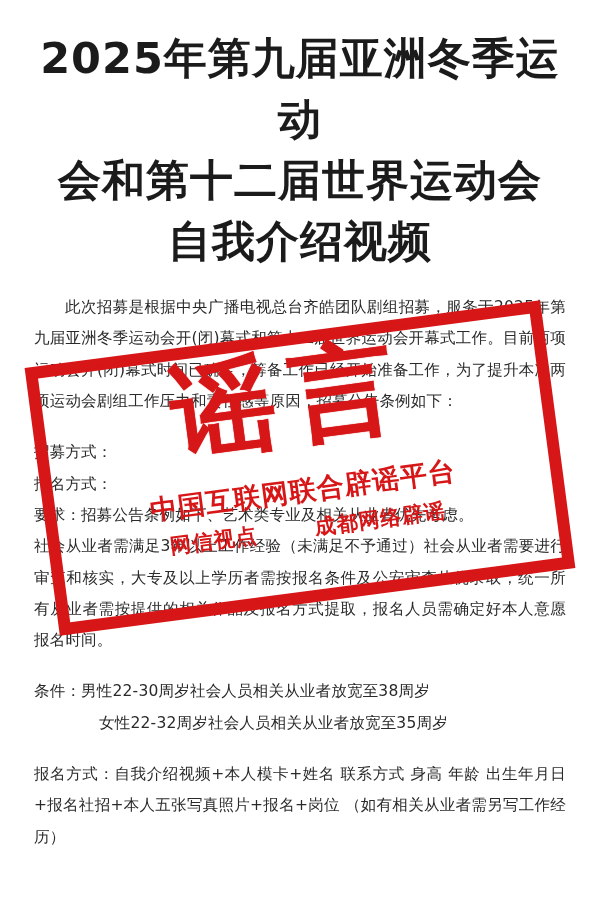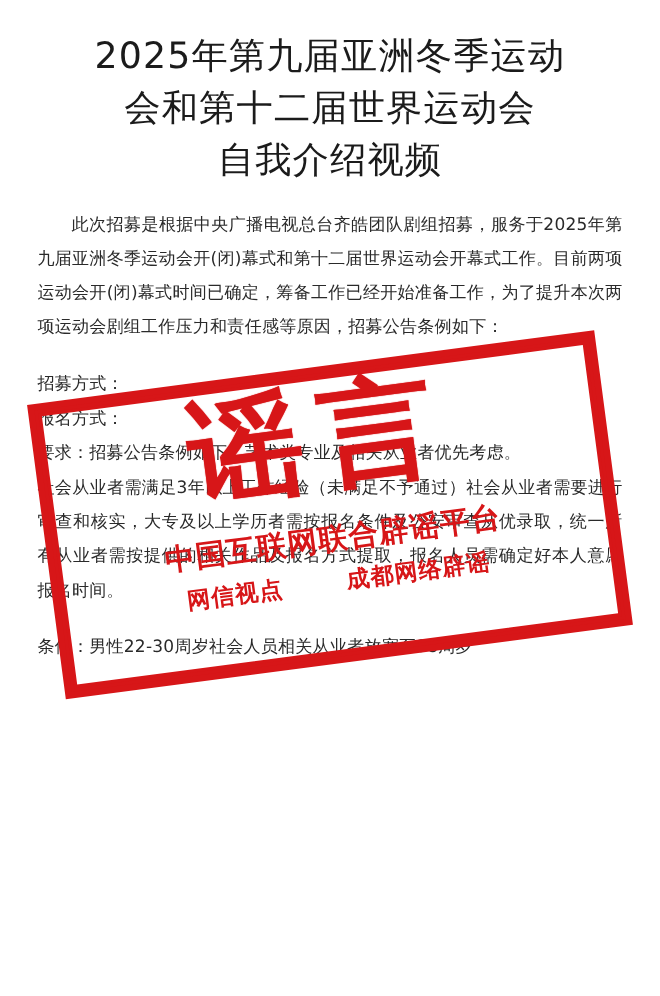--- a/index.html
+++ b/index.html
@@ -21,22 +21,22 @@
     position: absolute;
     inset: 0;
     padding: 28px 34px 0 34px;
     box-sizing: border-box;
   }
   .title-block {
     text-align: center;
     color: #1b1b1b;
   }
   .title-line {
-    font-size: 33px;
-    font-weight: normal;
+    font-size: 43px;
+    font-weight: bold;
     line-height: 1.42;
     letter-spacing: 1px;
     font-family: "DejaVu Sans", "Liberation Sans", sans-serif;
   }
   .body-block {
     margin-top: 20px;
     color: #2a2a2a;
     font-size: 15.5px;
     line-height: 2.02;
     letter-spacing: 0.2px;
@@ -139,23 +139,25 @@
       <div class="gap"></div>
 
       <p class="para">招募方式：</p>
       <p class="para">报名方式：</p>
       <p class="para">要求：招募公告条例如下、艺术类专业及相关从业者优先考虑。</p>
       <p class="para">社会从业者需满足3年以上工作经验（未满足不予通过）社会从业者需要进行审查和核实，大专及以上学历者需按报名条件及公安审查从优录取，统一所有从业者需按提供的相关作品及报名方式提取，报名人员需确定好本人意愿报名时间。</p>
 
       <div class="gap"></div>
 
       <p class="para">条件：男性22-30周岁社会人员相关从业者放宽至38周岁</p>
+      <p class="para sub">女性22-32周岁社会人员相关从业者放宽至35周岁</p>
 
       <div class="gap"></div>
 
+      <p class="para">报名方式：自我介绍视频+本人模卡+姓名 联系方式 身高 年龄 出生年月日+报名社招+本人五张写真照片+报名+岗位 （如有相关从业者需另写工作经历）</p>
 
       <div class="gap"></div>
 
 
     </div>
   </div>
 
   <div class="stamp">
     <div class="stamp-frame"></div>
     <div class="stamp-frame-inner"></div>

